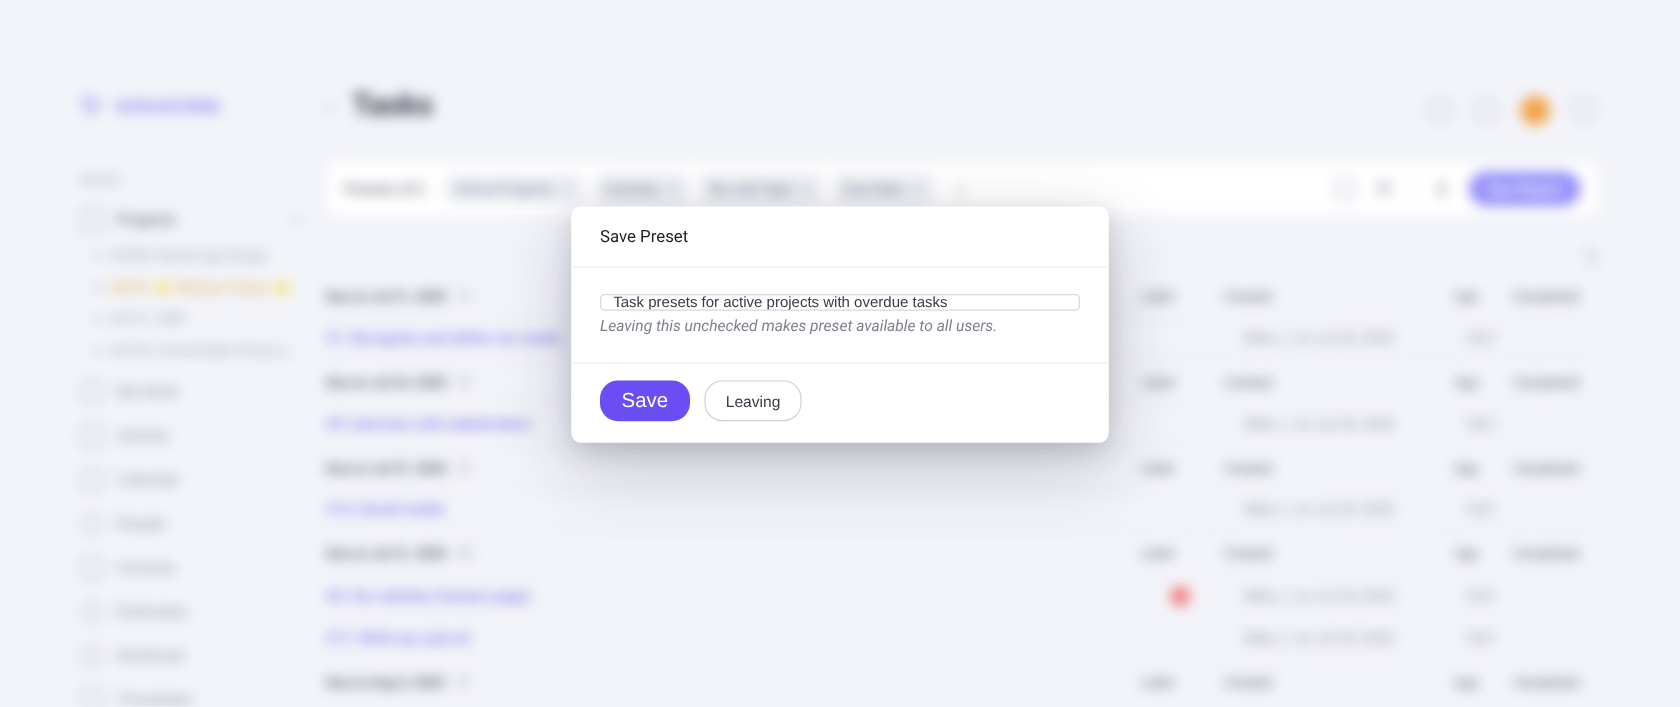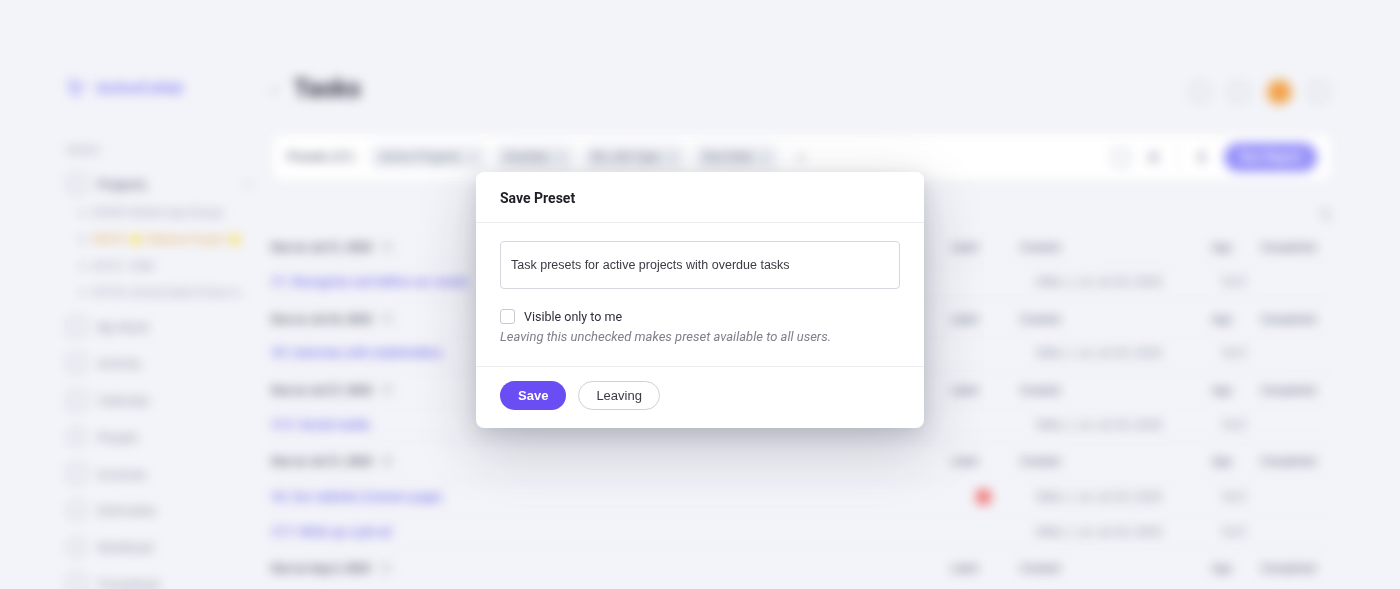--- a/index.html
+++ b/index.html
@@ -49,30 +49,30 @@
   .task-row { display: flex; align-items: center; font-size: 12px; padding: 9px 0; border-top: 1px solid #f0f0f6; }
   .task-name { color: #7a75ec; font-weight: 600; flex: 1; }
   .t-label { width: 60px; }
   .t-created { width: 180px; color: #8d90a3; }
   .t-age { width: 40px; color: #8d90a3; }
   .t-comp { width: 70px; }
   .red-dot { display:inline-block; width:16px;height:16px;border-radius:50%;background:#f07777; vertical-align:middle; }
 
   
   .modal { position: absolute; left: 476px; top: 172px; width: 448px; background: #fff; border-radius: 8px; box-shadow: 0 20px 60px rgba(30,32,55,0.22), 0 6px 20px rgba(30,32,55,0.15); overflow: hidden; }
-  .modal-header { padding: 18px 24px 16px; font-size: 14px; font-weight: 700; color: #1e1f26; border-bottom: 1px solid #ececf0; }
+  .modal-header { padding: 18px 24px 16px; font-size: 14px; font-weight: 400; color: #1e1f26; border-bottom: 1px solid #ececf0; }
   .modal-body { padding: 18px 24px 22px; }
   .field-label { font-size: 11px; font-weight: 700; color: #2e2f37; margin-bottom: 6px; }
-  .text-input { width: 100%; height: 48px; border: 1px solid #d6d7de; border-radius: 4px; padding: 0 10px; font-size: 12.5px; color: #3a3b44; outline: none; }
+  .text-input { width: 100%; height: 14px; border: 1px solid #d6d7de; border-radius: 4px; padding: 0 10px; font-size: 12.5px; color: #3a3b44; outline: none; }
   .check-row { display: flex; align-items: center; gap: 9px; margin-top: 20px; }
   .checkbox { width: 15px; height: 15px; border: 1.5px solid #c8cad3; border-radius: 3px; background: #fff; }
   .check-label { font-size: 12.5px; color: #2e2f37; }
   .hint { font-size: 13px; color: #7d7f8b; margin-top: 5px; font-style: italic; }
   .modal-footer { border-top: 1px solid #ececf0; padding: 14px 24px 18px; display: flex; gap: 12px; }
-  .btn-save { background: #6a4df3; color: #fff; border: none; font-size: 13px; font-weight: 700; padding: 7px 18px; border-radius: 15px; cursor: pointer; }
+  .btn-save { background: #6a4df3; color: #fff; border: none; font-size: 17px; font-weight: 400; padding: 7px 18px; border-radius: 15px; cursor: pointer; }
   .btn-cancel { background: #fff; color: #3a3b44; border: 1px solid #cfd0d8; font-size: 13px; padding: 6px 17px; border-radius: 15px; cursor: pointer; }
 </style>
 </head>
 <body>
 
 <div class="app">
 
   <div class="bg">
     <div class="sidebar">
       <div class="logo-row">
@@ -264,24 +264,20 @@
       <span class="hdr-icon"></span>
       <span class="avatar"></span>
       <span class="bell"></span>
     </div>
   </div>
 
   <div class="modal">
     <div class="modal-header">Save Preset</div>
     <div class="modal-body">
       <input class="text-input" type="text" value="Task presets for active projects with overdue tasks" style="">
-      <div class="check-row">
-        <span class="checkbox"></span>
-        <span class="check-label">Visible only to me</span>
-      </div>
       <div class="hint">Leaving this unchecked makes preset available to all users.</div>
     </div>
     <div class="modal-footer">
       <button class="btn-save">Save</button>
       <button class="btn-cancel">Leaving</button>
     </div>
   </div>
 
 </div>
 

